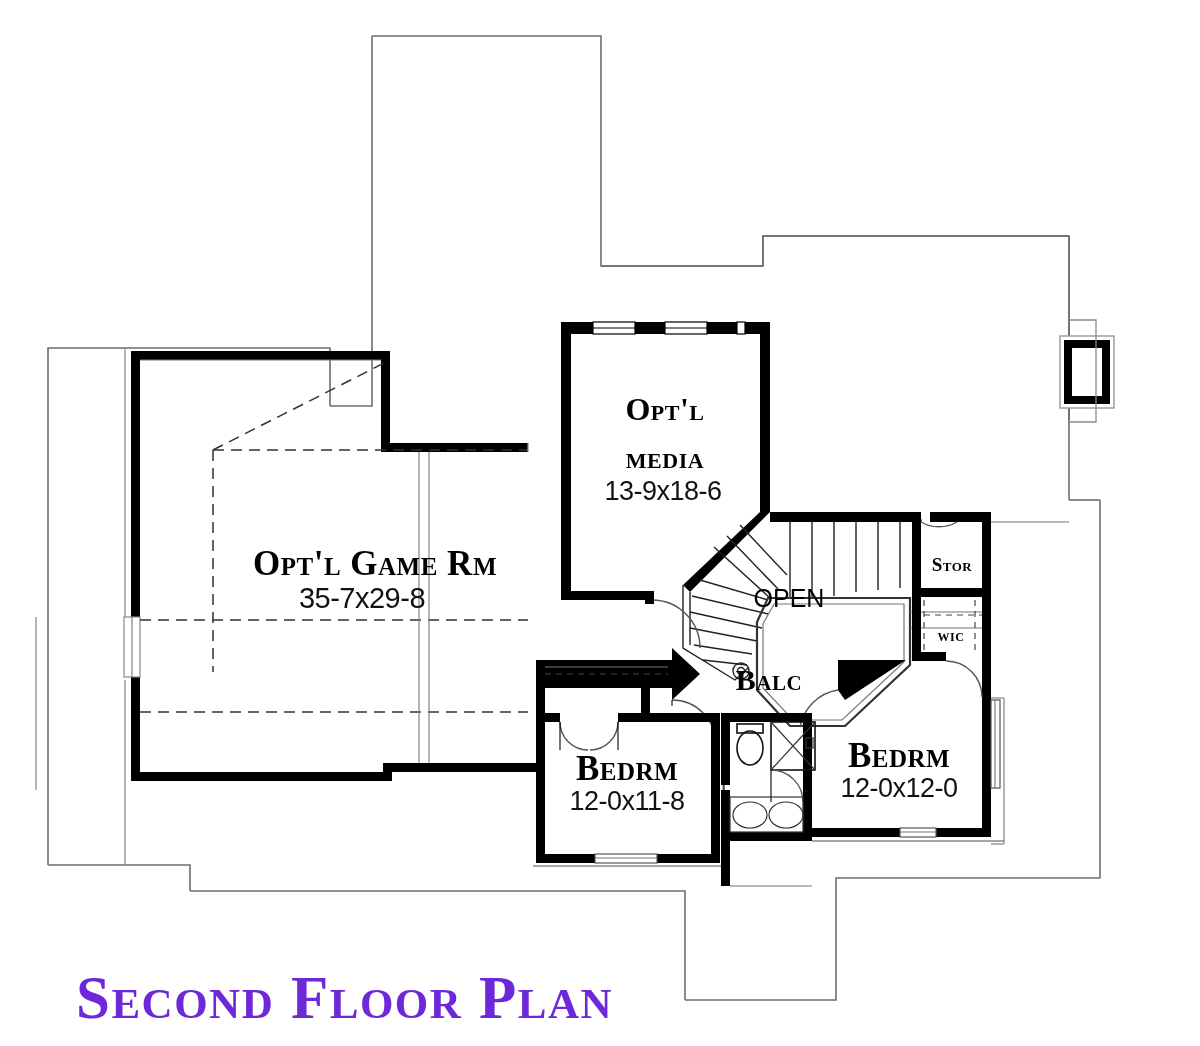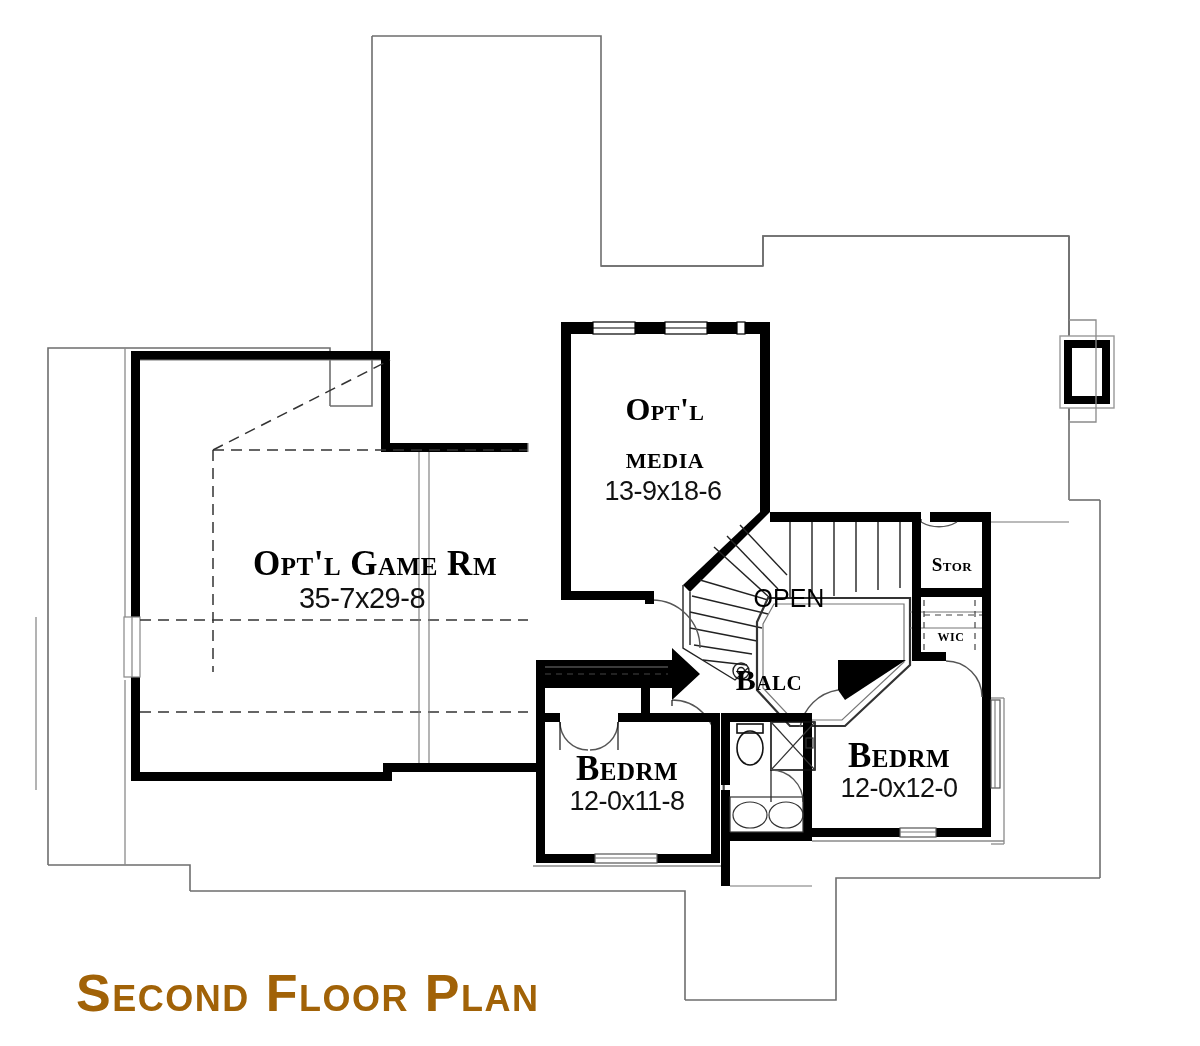--- a/index.html
+++ b/index.html
@@ -45,26 +45,26 @@
   .lbl-sm{font-size:19px;}
   .lbl-xs{font-size:17px;}
   .dim-lg{font-size:29px;}
   .dim-md{font-size:27px;}
   .open-txt{
     font-family:"Liberation Sans",sans-serif;
     font-size:25px;fill:#000;text-anchor:middle;letter-spacing:0px;
   }
   #plan-title{
     position:absolute;left:76px;top:963px;
-    font-family:Liberation Sans, sans-serif;
+    font-family:Liberation Serif, serif;
     font-variant:small-caps;
     font-weight:700;
-    font-size:52px;
+    font-size:61px;
     letter-spacing:1.5px;
-    color:#a16207;
+    color:#6d28d9;
     white-space:nowrap;
   }
 </style>
 </head>
 <body>
 
 <div id="plan-root">
 
   <svg id="floorplan" viewBox="0 0 1200 1046">
 

